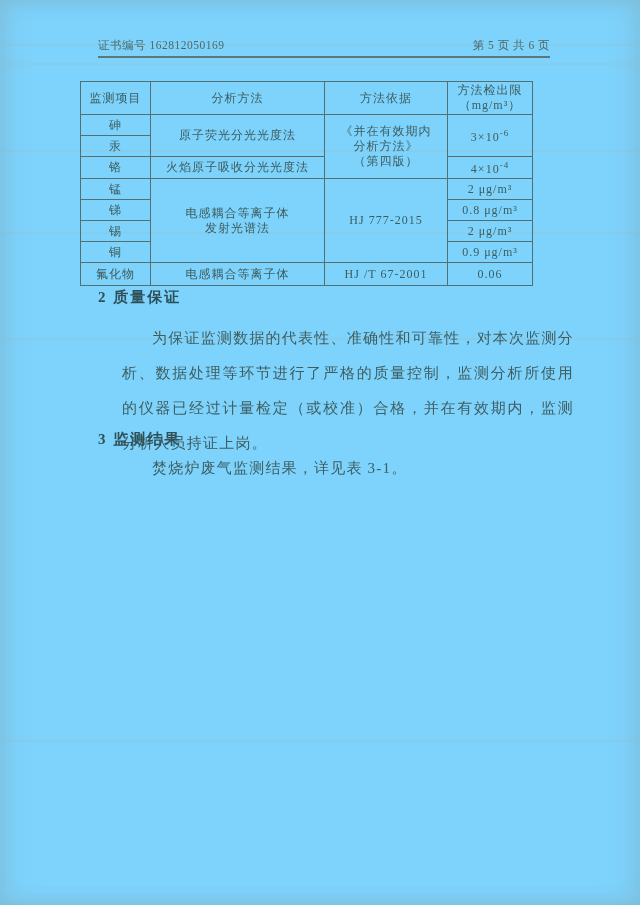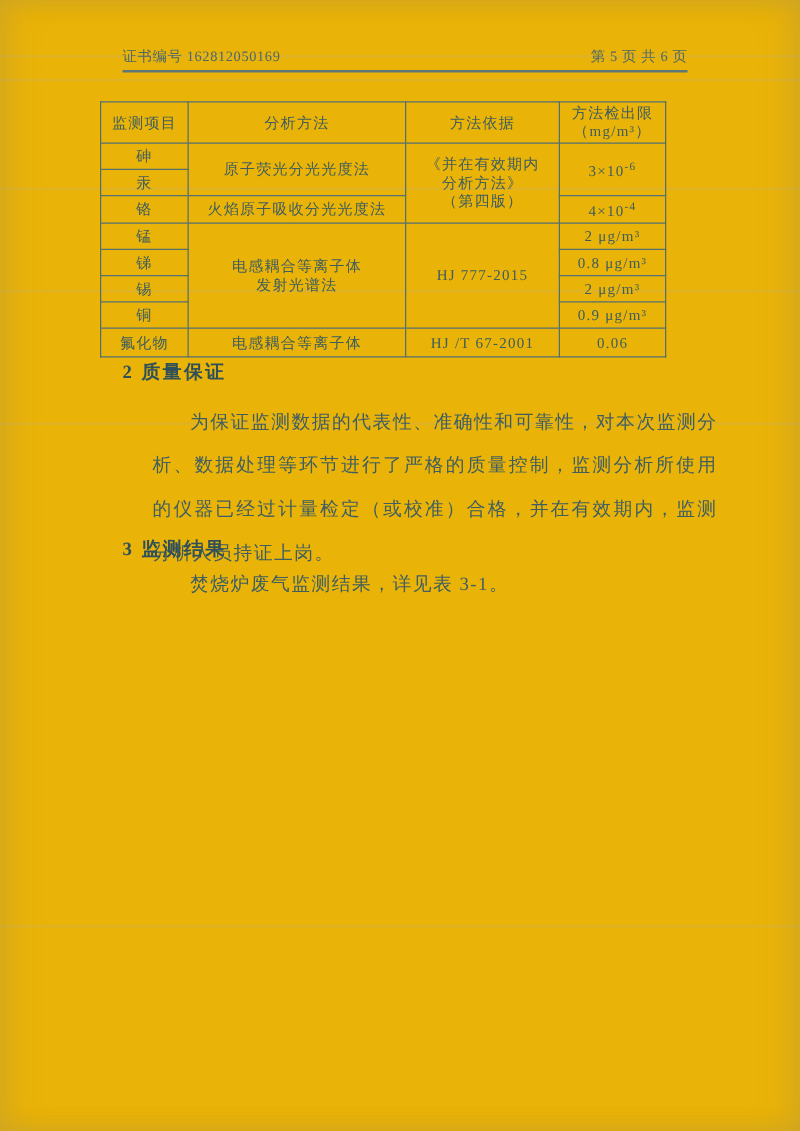--- a/index.html
+++ b/index.html
@@ -1,19 +1,19 @@
 <!DOCTYPE html>
 <html><head>
 <meta charset="utf-8">
 <style>
   * { margin:0; padding:0; box-sizing:border-box; }
   html,body { width:640px; background:#ffffff; }
   body { font-family:"Liberation Serif","DejaVu Serif",serif; }
   .page {
-    position:relative; width:640px; height:905px; background:#eab308; overflow:hidden;
+    position:relative; width:640px; height:905px; background:#7dd3fc; overflow:hidden;
     box-shadow: inset 0 0 18px rgba(120,120,112,0.14),
                 inset 14px 0 22px rgba(140,140,132,0.10),
                 inset -14px 0 22px rgba(140,140,132,0.10);
   }
   .streak { position:absolute; left:0; width:640px; height:2px;
             background:rgba(175,175,168,0.18); pointer-events:none; }
   .page-header {
     position:absolute; left:98px; top:38px; width:452px;
     display:flex; justify-content:space-between; align-items:flex-end;
     font-size:11.5px; color:#4e6868; letter-spacing:0.5px;

